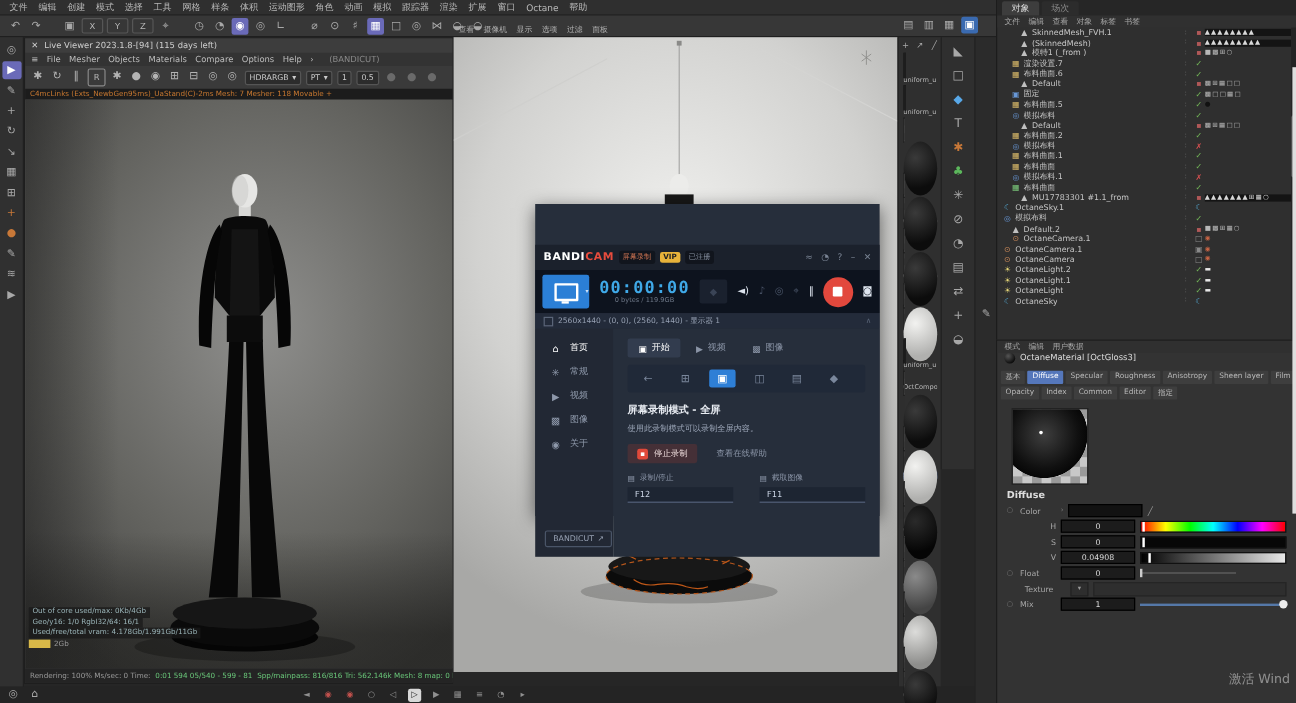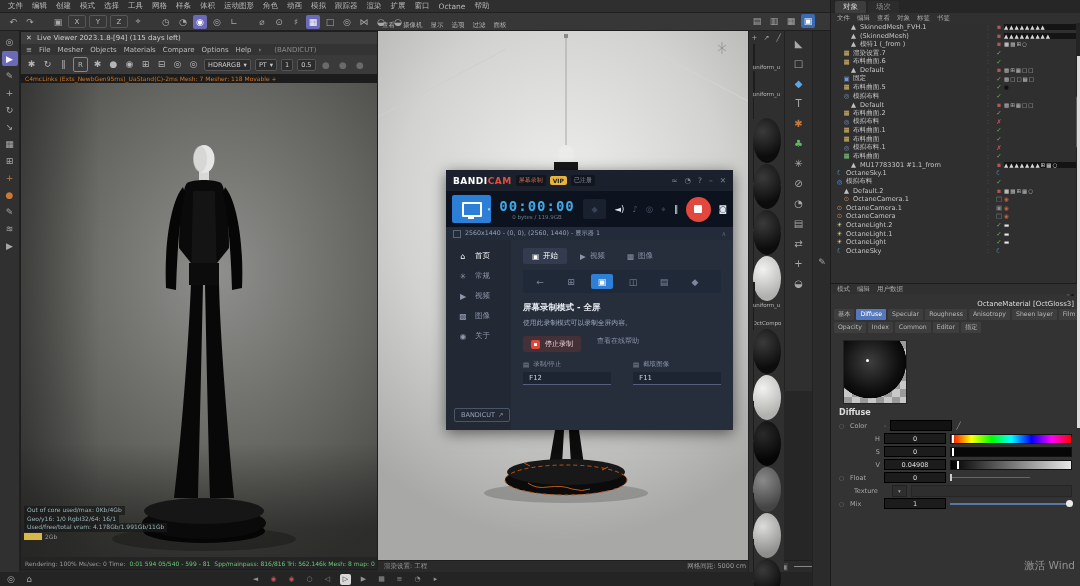--- a/index.html
+++ b/index.html
@@ -108,21 +108,21 @@
   .sk{color:#58b8e8;} .cm{color:#c88858;} .lt{color:#e8d878;}
   .g{color:#74b858;} .r{color:#d85050;} .rs{color:#b05858;} .dim{color:#8a8a8a;}
   .tri{color:#d8d8d8;background:#141414;} .mat{color:#b8b8b8;} .blk{color:#111;} .wh{color:#e8e8e8;} .orx{color:#c86444;}
   #obj-scroll{position:absolute;right:0;top:23px;bottom:0;width:4px;background:#242424;}
   #obj-scroll i{position:absolute;top:28%;height:52px;width:4px;background:#5a5a5a;border-radius:2px;}
   
   #attr-panel{left:830px;top:283px;width:250px;height:303px;background:#333;border-left:1px solid #1c1c1c;
      border-top:1px solid #1c1c1c;box-sizing:border-box;}
   #attr-tabs{height:13px;background:#262626;display:flex;align-items:flex-end;gap:2px;padding:2px 4px 0;font-size:7.5px;box-sizing:border-box;}
   #attr-menus{height:10px;background:#303030;display:flex;gap:7px;padding:0 6px;font-size:6.5px;color:#a8a8a8;align-items:center;}
-  #attr-mat{height:14px;display:flex;align-items:flex-end;gap:4px;padding:0 6px;font-size:7px;color:#ddd;flex-direction:column;}
+  #attr-mat{height:14px;display:flex;align-items:flex-start;gap:4px;padding:0 6px;font-size:7px;color:#ddd;}
   .minisphere{width:9px;height:9px;border-radius:50%;background:radial-gradient(circle at 35% 30%,#555,#0a0a0a 75%);}
   .tabrow{display:flex;gap:2px;padding:1px 3px;flex-wrap:nowrap;overflow:hidden;}
   .tchip{font-size:6.2px;padding:1px 4px;background:#3e3e3e;color:#b8b8b8;border-radius:1px;white-space:nowrap;}
   .tchip.act{background:#5577bb;color:#fff;}
   #attr-preview{width:62px;height:62px;margin:6px 0 0 12px;border:1px solid #222;
      background:radial-gradient(circle at 42% 34%,#3e3e3e,#101010 52%,#070707 66%,transparent 67%),
      conic-gradient(#9a9a9a 0 25%,#c8c8c8 0 50%,#9a9a9a 0 75%,#c8c8c8 0) 0 0/16px 16px;position:relative;}
   #attr-preview i{position:absolute;left:22px;top:18px;width:3px;height:3px;border-radius:50%;background:#fff;}
   #attr-section{font-size:8px;font-weight:bold;color:#ddd;margin:4px 0 2px 8px;}
   .prow{display:flex;align-items:center;height:13px;margin:0 8px;gap:4px;font-size:6.5px;color:#a8a8a8;}
@@ -142,21 +142,21 @@
   .pdd{width:13px;height:10px;background:#2e2e2e;border:1px solid #222;color:#999;font-size:5.5px;
      display:flex;align-items:center;justify-content:center;}
   .pfield{flex:1;height:10px;background:#2e2e2e;border:1px solid #252525;}
   .mixtrack{flex:1;height:2px;background:#5578a8;position:relative;}
   .mixtrack i{position:absolute;right:-1px;top:-3px;width:7px;height:7px;border-radius:50%;background:#ececec;}
   #watermark{right:5px;bottom:13px;font-size:10.5px;color:rgba(255,255,255,.45);z-index:45;}
   #white-edge{right:0;top:56px;width:3px;height:372px;background:#dedede;z-index:40;}
   
   #bandicam{left:446px;top:170px;width:287px;height:260px;background:#262e3b;z-index:30;
      box-shadow:0 3px 14px rgba(0,0,0,.55);font-family:"DejaVu Sans",sans-serif;}
-  #bc-title{height:21px;background:#1b212c;display:flex;align-items:center;gap:4px;padding:0 7px;}
+  #bc-title{height:21px;background:#1b212c;display:flex;align-items:center;gap:4px;padding:0 7px;margin-top:34px;}
   #bc-logo{font-size:9px;font-weight:bold;letter-spacing:.5px;}
   #bc-logo .b1{color:#fff;} #bc-logo .b2{color:#e84c3d;}
   .bc-badge{font-size:6px;padding:1px 3px;border-radius:2px;background:#11151d;color:#c87050;}
   .bc-badge.vip{background:#e8b33a;color:#222;font-weight:bold;}
   .bc-badge.reg{color:#8a93a3;}
   #bc-title .ticons{margin-left:auto;display:flex;gap:7px;font-size:7.5px;color:#7a8494;}
   #bc-control{height:36px;background:#0d131e;display:flex;align-items:center;gap:8px;padding:0 6px;}
   #bc-rec-target{width:40px;height:28px;background:#2b7fd6;border-radius:2px;display:flex;align-items:center;
      justify-content:center;color:#fff;position:relative;}
   #bc-rec-target .mon{width:16px;height:11px;border:2px solid #fff;border-radius:1px;position:relative;}
@@ -187,21 +187,21 @@
   #bc-tabs{display:flex;gap:4px;}
   .bc-tab{display:flex;align-items:center;gap:4px;padding:3px 9px;font-size:7.5px;color:#8a94a6;border-radius:2px;}
   .bc-tab.act{background:#323c4e;color:#fff;}
   #bc-modes{margin-top:6px;background:#202938;border-radius:2px;padding:4px 6px;display:flex;gap:9px;align-items:center;}
   .bc-mode{width:22px;height:15px;display:flex;align-items:center;justify-content:center;
      font-size:9px;color:#7a879c;border-radius:2px;}
   .bc-mode.act{background:#2e7fd6;color:#fff;}
   #bc-heading{margin-top:9px;font-size:8.5px;font-weight:bold;color:#e8ecf2;}
   #bc-desc{margin-top:4px;font-size:6.8px;color:#9aa4b6;}
   #bc-steps{margin-top:6px;font-size:6.5px;color:#9aa4b6;line-height:11px;}
-  #bc-btnrow{margin-top:8px;display:flex;align-items:flex-start;gap:16px;}
+  #bc-btnrow{margin-top:8px;display:flex;align-items:center;gap:16px;}
   #bc-stopbtn{background:#453037;border-radius:2px;padding:3px 8px;display:flex;align-items:center;gap:5px;}
   #bc-stopbtn .sq{width:9px;height:9px;background:#e0493a;border-radius:2px;display:flex;align-items:center;justify-content:center;}
   #bc-stopbtn .sq i{width:3px;height:3px;background:#fff;}
   #bc-stopbtn span{font-size:7px;color:#ead8d8;}
   #bc-help{font-size:7px;color:#8a94a6;}
   #bc-hotkeys{margin-top:8px;display:flex;gap:22px;}
   .bc-hk{width:88px;}
   .bc-hk .lbl{display:flex;gap:4px;align-items:center;font-size:6.5px;color:#8a94a6;}
   .bc-hk .fld{margin-top:3px;height:12px;background:#1d2532;border-bottom:1px solid #55617a;
      font-size:7px;color:#c8d2e2;display:flex;align-items:center;padding-left:6px;font-family:"DejaVu Sans Mono",monospace;}
@@ -391,32 +391,20 @@
       <path d="M177,399 L171,434 L184,434 L186,399 Z" fill="#0d0d0d"></path>
       <path d="M191,399 L193,434 L206,434 L201,399 Z" fill="#0d0d0d"></path>
       <ellipse cx="188" cy="449" rx="61" ry="15" fill="#0b0b0b"></ellipse>
       <ellipse cx="188" cy="441" rx="59" ry="13" fill="#181818"></ellipse>
       <ellipse cx="188" cy="449" rx="61" ry="15" fill="none" stroke="#b4561c" stroke-width="1" stroke-dasharray="4 3"></ellipse>
       <path d="M150,452 q8,6 20,4 q14,-2 24,2 q10,3 18,0" stroke="#c05818" stroke-width="1" fill="none"></path>
       <path d="M146,432 l6,3 M230,436 l-6,3" stroke="#c05818" stroke-width="1"></path>
     </svg>
   </div>
 
-  <div id="vp-status" class="abs">
-    <span>渲染设置: 工程</span>
-    <span class="right">
-      <span>网格间距: 5000 cm</span>
-      <span class="ic" style="width:8px;height:8px;font-size:6px;background:#3c3c3c;">▤</span>
-      <span class="ic" style="width:8px;height:8px;font-size:6px;background:#3c3c3c;">▥</span>
-      <span class="ic" style="width:8px;height:8px;font-size:6px;background:#3c3c3c;">▦</span>
-      <span id="vp-slider">
-          <i></i>
-        </span>
-    </span>
-  </div>
 
   <div id="timeline" class="abs">
     <span style="display:flex;gap:4px;">
         <span class="ic">◎</span>
         <span class="ic">⌂</span>
       </span>
     <div id="playback">
         <span class="ic">◄</span>
         <span class="ic red">◉</span>
         <span class="ic red">◉</span>

